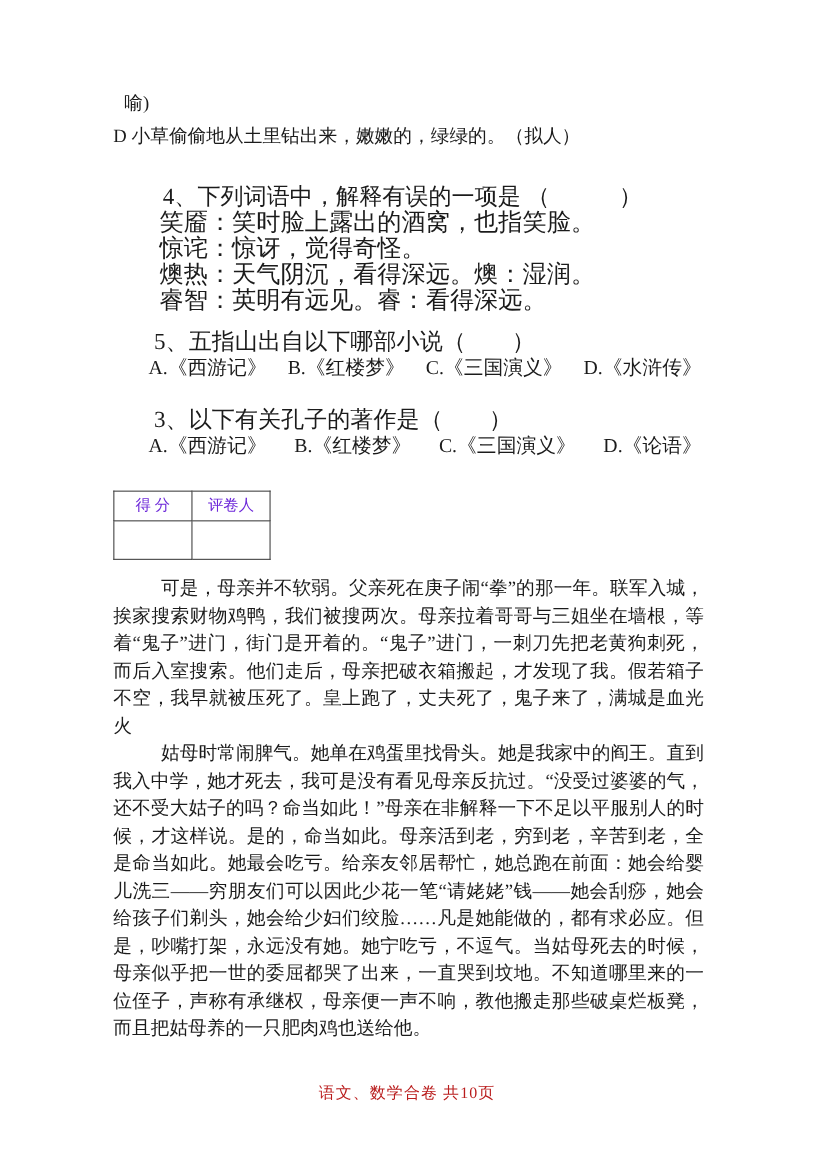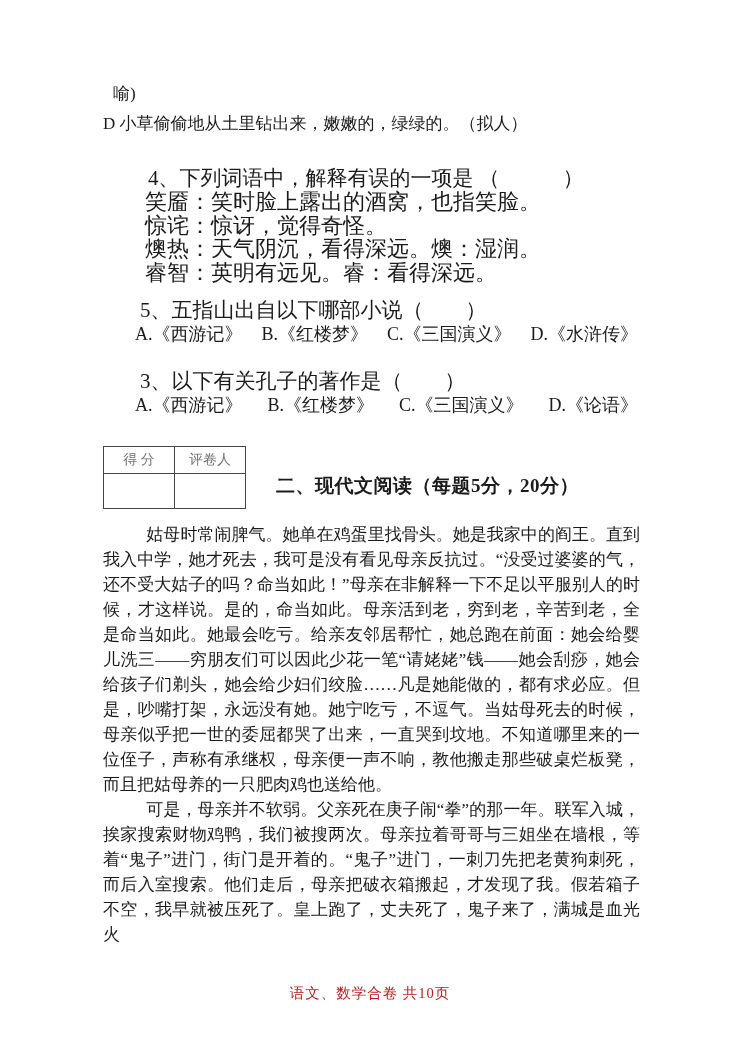--- a/index.html
+++ b/index.html
@@ -31,21 +31,21 @@
     margin-left: 32px;
     margin-right: 2px;
     font-size: 18px;
     line-height: 25px;
   }
 
   .section-header { display: flex; margin-top: 28px; }
   .score-table {
     border-collapse: collapse;
     font-size: 14px;
-    color: #737373;
+    color: #6d28d9;
   }
   .score-table td {
     border: 1.5px solid #444;
     text-align: center;
     vertical-align: middle;
   }
   .score-table .hrow td { width: 66px; height: 26px; padding: 0 2px; }
   .score-table .vrow td { height: 32px; }
   .section-title {
     font-size: 19px;
@@ -120,23 +120,22 @@
         <tr class="hrow">
           <td>得 分</td>
           <td>评卷人</td>
         </tr>
         <tr class="vrow">
           <td></td>
           <td></td>
         </tr>
       </tbody>
     </table>
-    <div class="section-title">二、现代文阅读（每题5分，20分）</div>
   </div>
 
   <div class="passage">
+    <div class="para">可是，母亲并不软弱。父亲死在庚子闹“拳”的那一年。联军入城，挨家搜索财物鸡鸭，我们被搜两次。母亲拉着哥哥与三姐坐在墙根，等着“鬼子”进门，街门是开着的。“鬼子”进门，一刺刀先把老黄狗刺死，而后入室搜索。他们走后，母亲把破衣箱搬起，才发现了我。假若箱子不空，我早就被压死了。皇上跑了，丈夫死了，鬼子来了，满城是血光火</div>
     <div class="para">姑母时常闹脾气。她单在鸡蛋里找骨头。她是我家中的阎王。直到我入中学，她才死去，我可是没有看见母亲反抗过。“没受过婆婆的气，还不受大姑子的吗？命当如此！”母亲在非解释一下不足以平服别人的时候，才这样说。是的，命当如此。母亲活到老，穷到老，辛苦到老，全是命当如此。她最会吃亏。给亲友邻居帮忙，她总跑在前面：她会给婴儿洗三——穷朋友们可以因此少花一笔“请姥姥”钱——她会刮痧，她会给孩子们剃头，她会给少妇们绞脸……凡是她能做的，都有求必应。但是，吵嘴打架，永远没有她。她宁吃亏，不逗气。当姑母死去的时候，母亲似乎把一世的委屈都哭了出来，一直哭到坟地。不知道哪里来的一位侄子，声称有承继权，母亲便一声不响，教他搬走那些破桌烂板凳，而且把姑母养的一只肥肉鸡也送给他。</div>
-    <div class="para">可是，母亲并不软弱。父亲死在庚子闹“拳”的那一年。联军入城，挨家搜索财物鸡鸭，我们被搜两次。母亲拉着哥哥与三姐坐在墙根，等着“鬼子”进门，街门是开着的。“鬼子”进门，一刺刀先把老黄狗刺死，而后入室搜索。他们走后，母亲把破衣箱搬起，才发现了我。假若箱子不空，我早就被压死了。皇上跑了，丈夫死了，鬼子来了，满城是血光火</div>
   </div>
 
   <div class="footer">语文、数学合卷 共10页</div>
 
 </div>
 
 </body></html>

